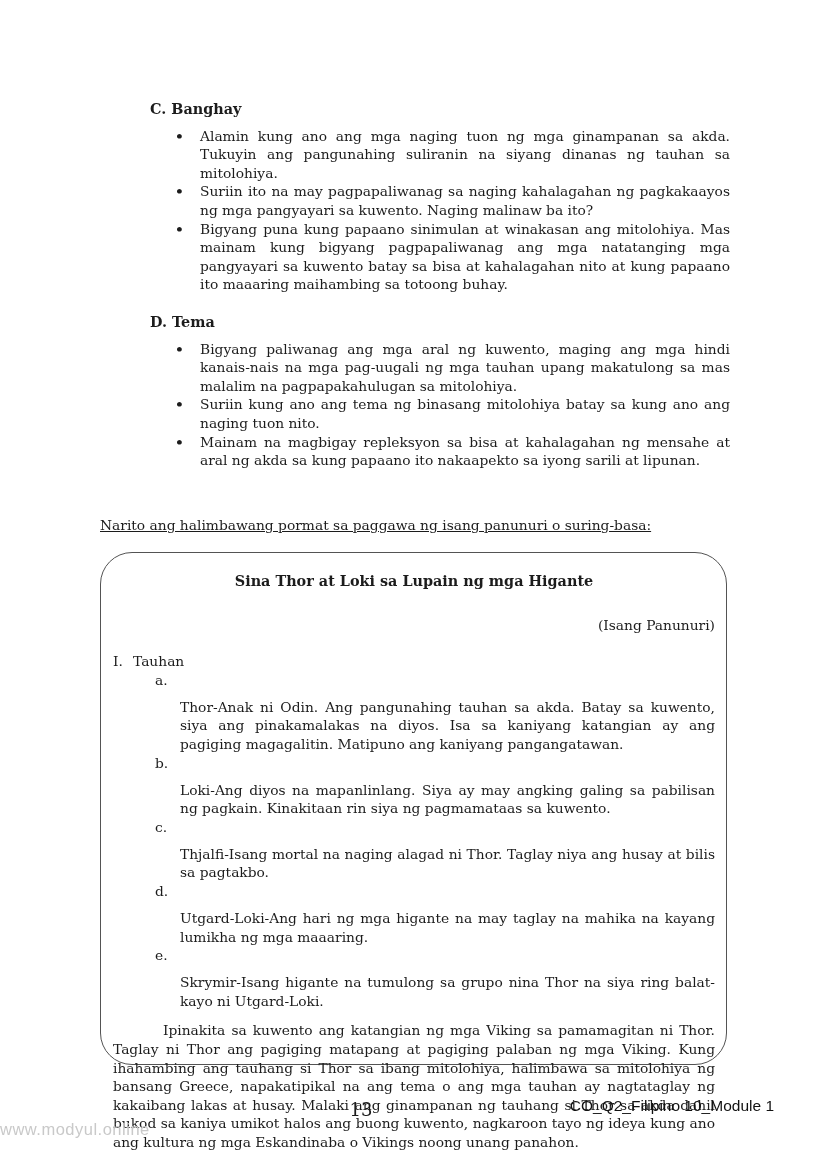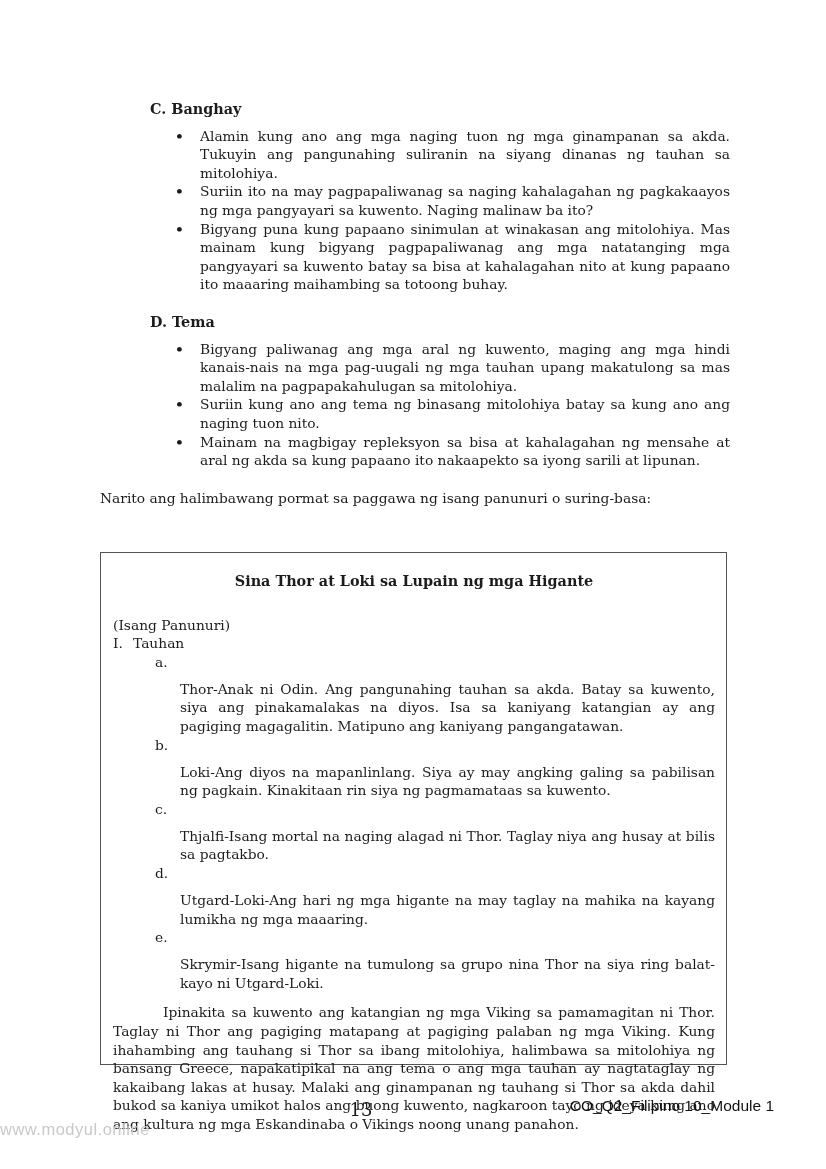--- a/index.html
+++ b/index.html
@@ -1,43 +1,43 @@
 <!DOCTYPE html>
 <html><head>
 <meta charset="utf-8">
 <style>
-  * { margin: 0; padding: 0; box-sizing: border-box; }
+  * { margin: 0; padding: 0; box-sizing: border-box; border-radius: 32px; }
   html, body { background: #ffffff; }
   .page {
     position: relative;
     width: 826px;
     height: 1169px;
     background: #ffffff;
     font-family: "DejaVu Serif", serif;
     color: #1c1c1c;
     font-size: 13.8px;
     line-height: 18.6px;
     overflow: hidden;
   }
   .sec { position: absolute; left: 150px; width: 580px; }
   .sec-head { font-size: 14.4px; font-weight: bold; margin-bottom: 8px; }
   .brow { display: flex; padding-left: 25px; }
   .bullet { flex: 0 0 25px; }
   .bullet::before { content: "\2022"; font-weight: bold; }
   .btext { flex: 1; text-align: justify; }
-  .intro { position: absolute; left: 100px; top: 489px; width: 620px; }
+  .intro { position: absolute; left: 100px; top: 516px; width: 620px; text-decoration: underline; }
   .example-box {
     position: absolute;
     left: 100px; top: 552px;
     width: 627px; height: 513px;
     border: 1.5px solid #535353;
     padding: 19px 11px 0 12px;
   }
   .box-title { text-align: center; font-weight: bold; font-size: 14.4px; margin-bottom: 25px; }
-  .box-sub { text-align: left; }
+  .box-sub { text-align: right; margin-bottom: 18px; }
   .roman-row { display: flex; }
   .roman-label { flex: 0 0 20px; }
   .items { margin-left: 42px; }
   .irow { display: flex; }
   .letter { flex: 0 0 25px; }
   .itext { flex: 1; text-align: justify; margin-top: 27px; }
   .box-par { margin-top: 11px; text-align: justify; text-indent: 50px; }
   .page-num { position: absolute; left: 0; width: 722px; top: 1101px; text-align: center; font-size: 18px; }
   .footer-module {
     position: absolute; right: 52px; top: 1097px;

